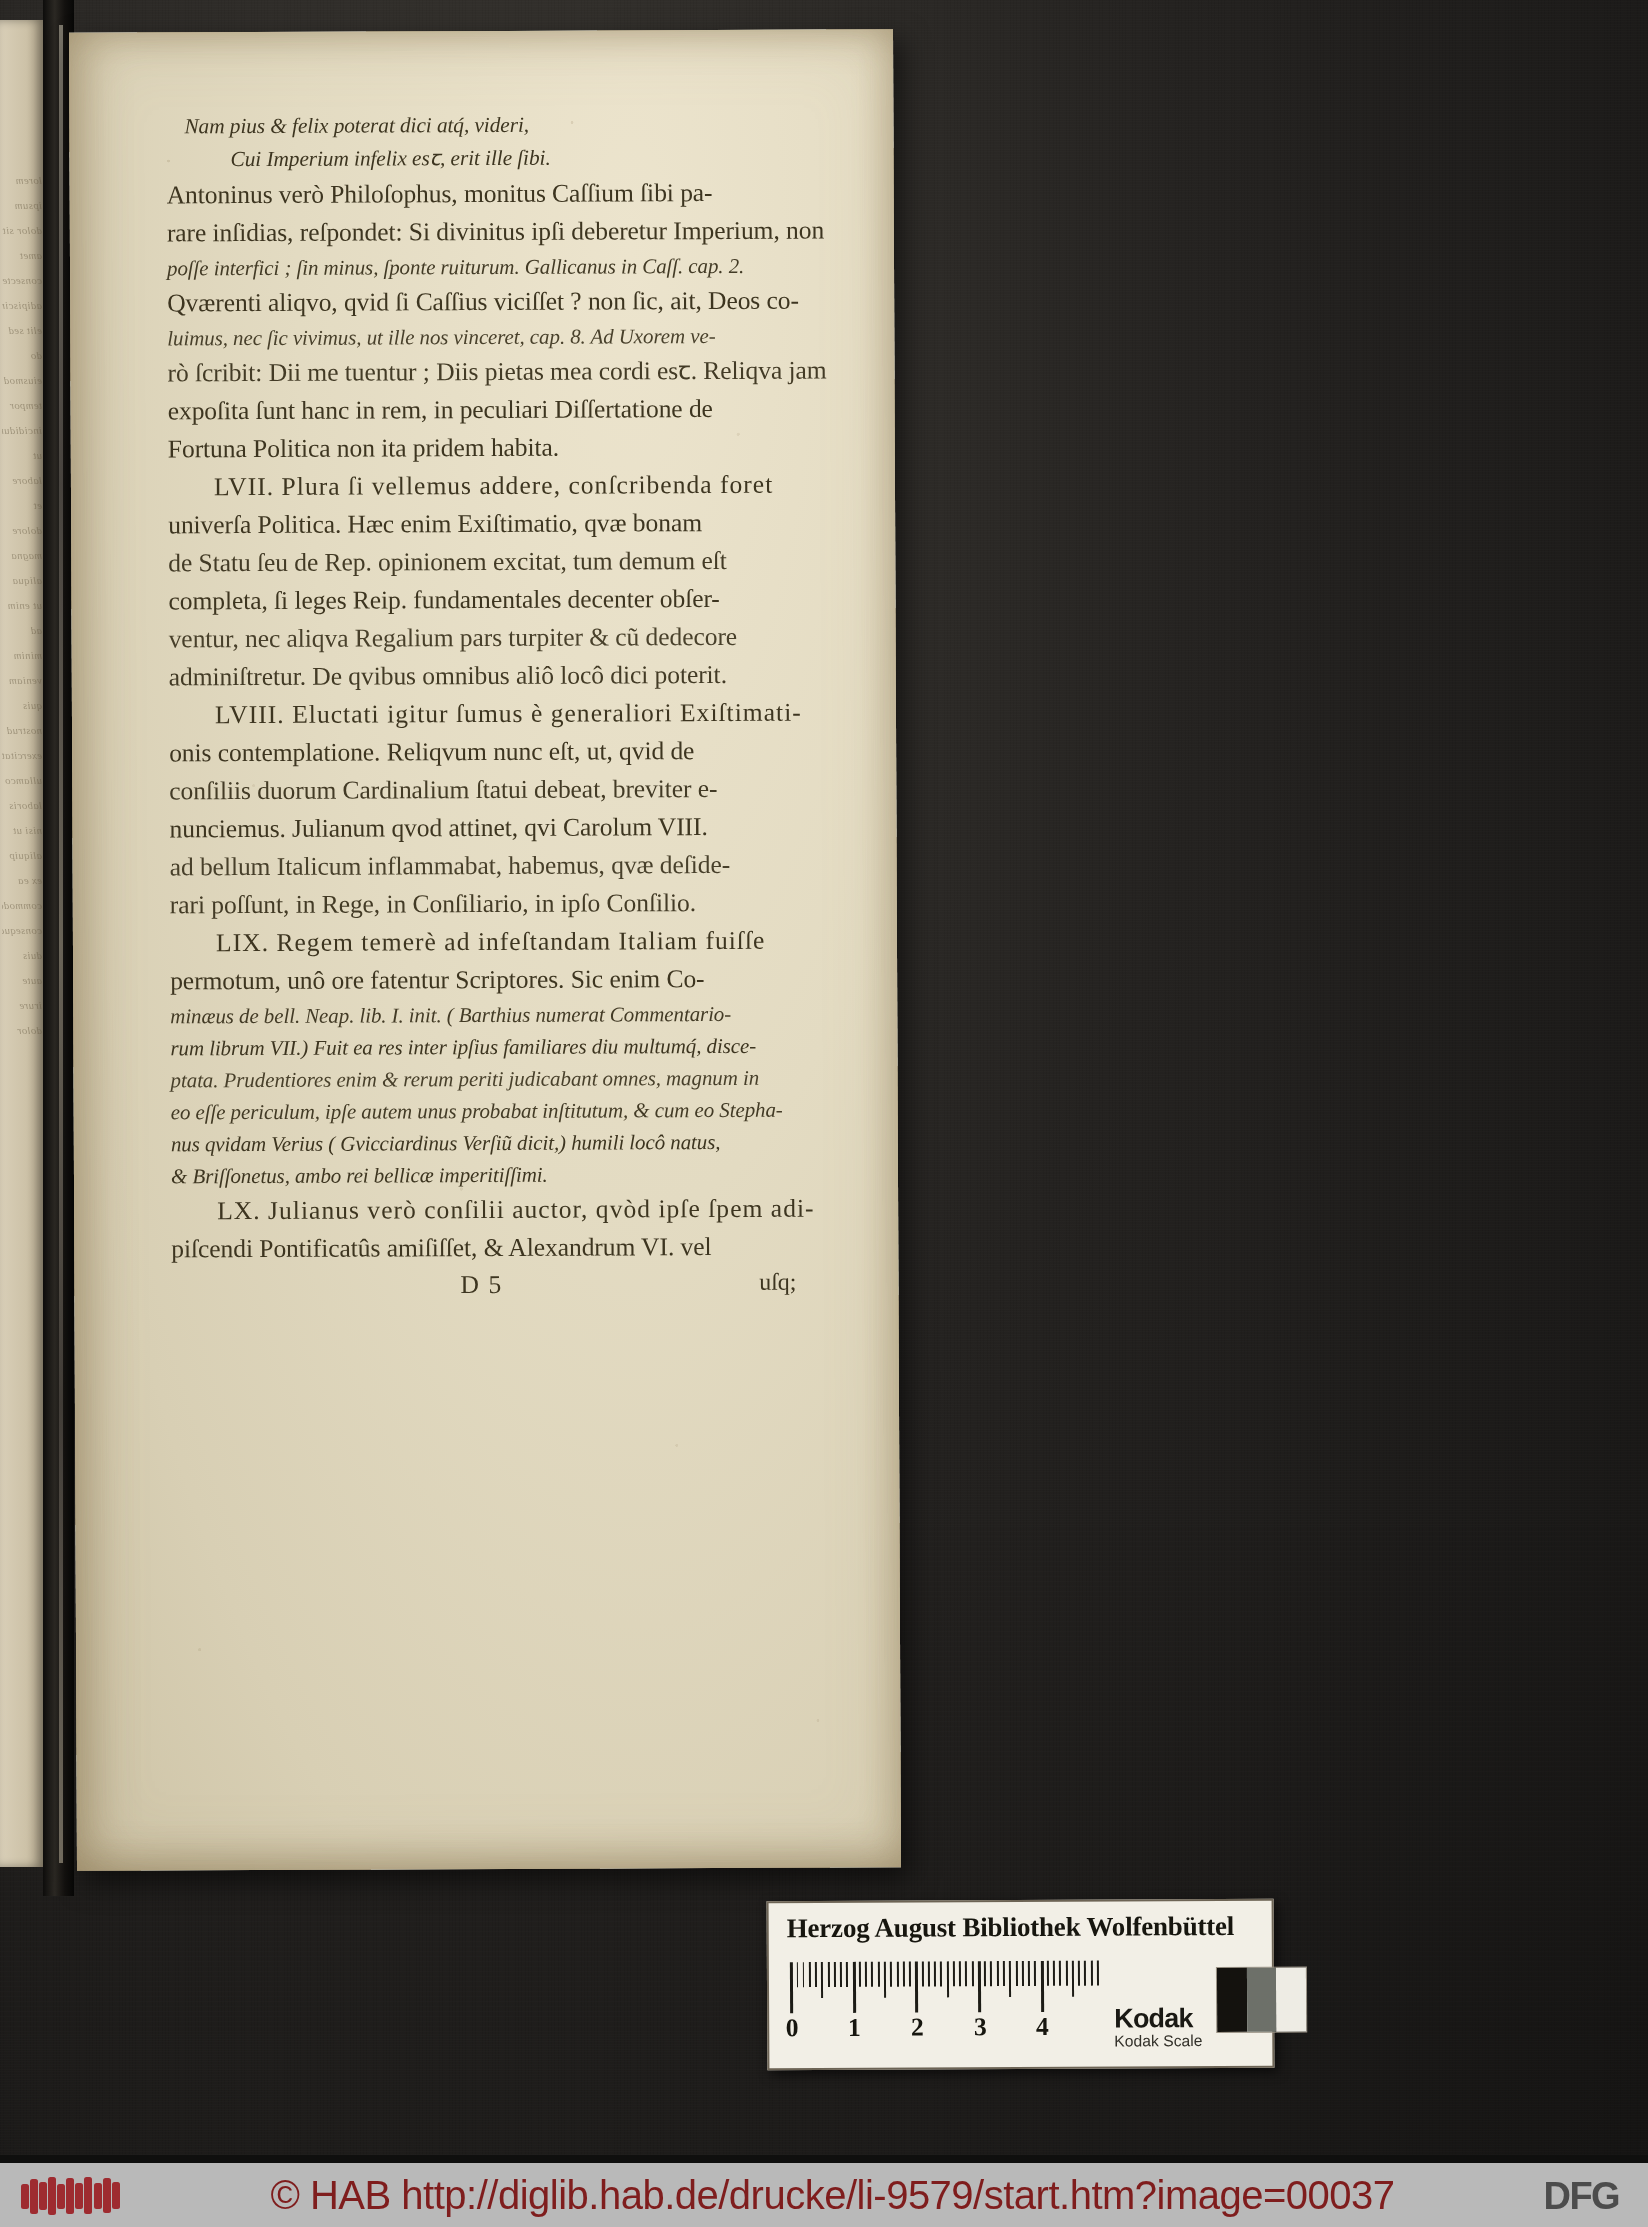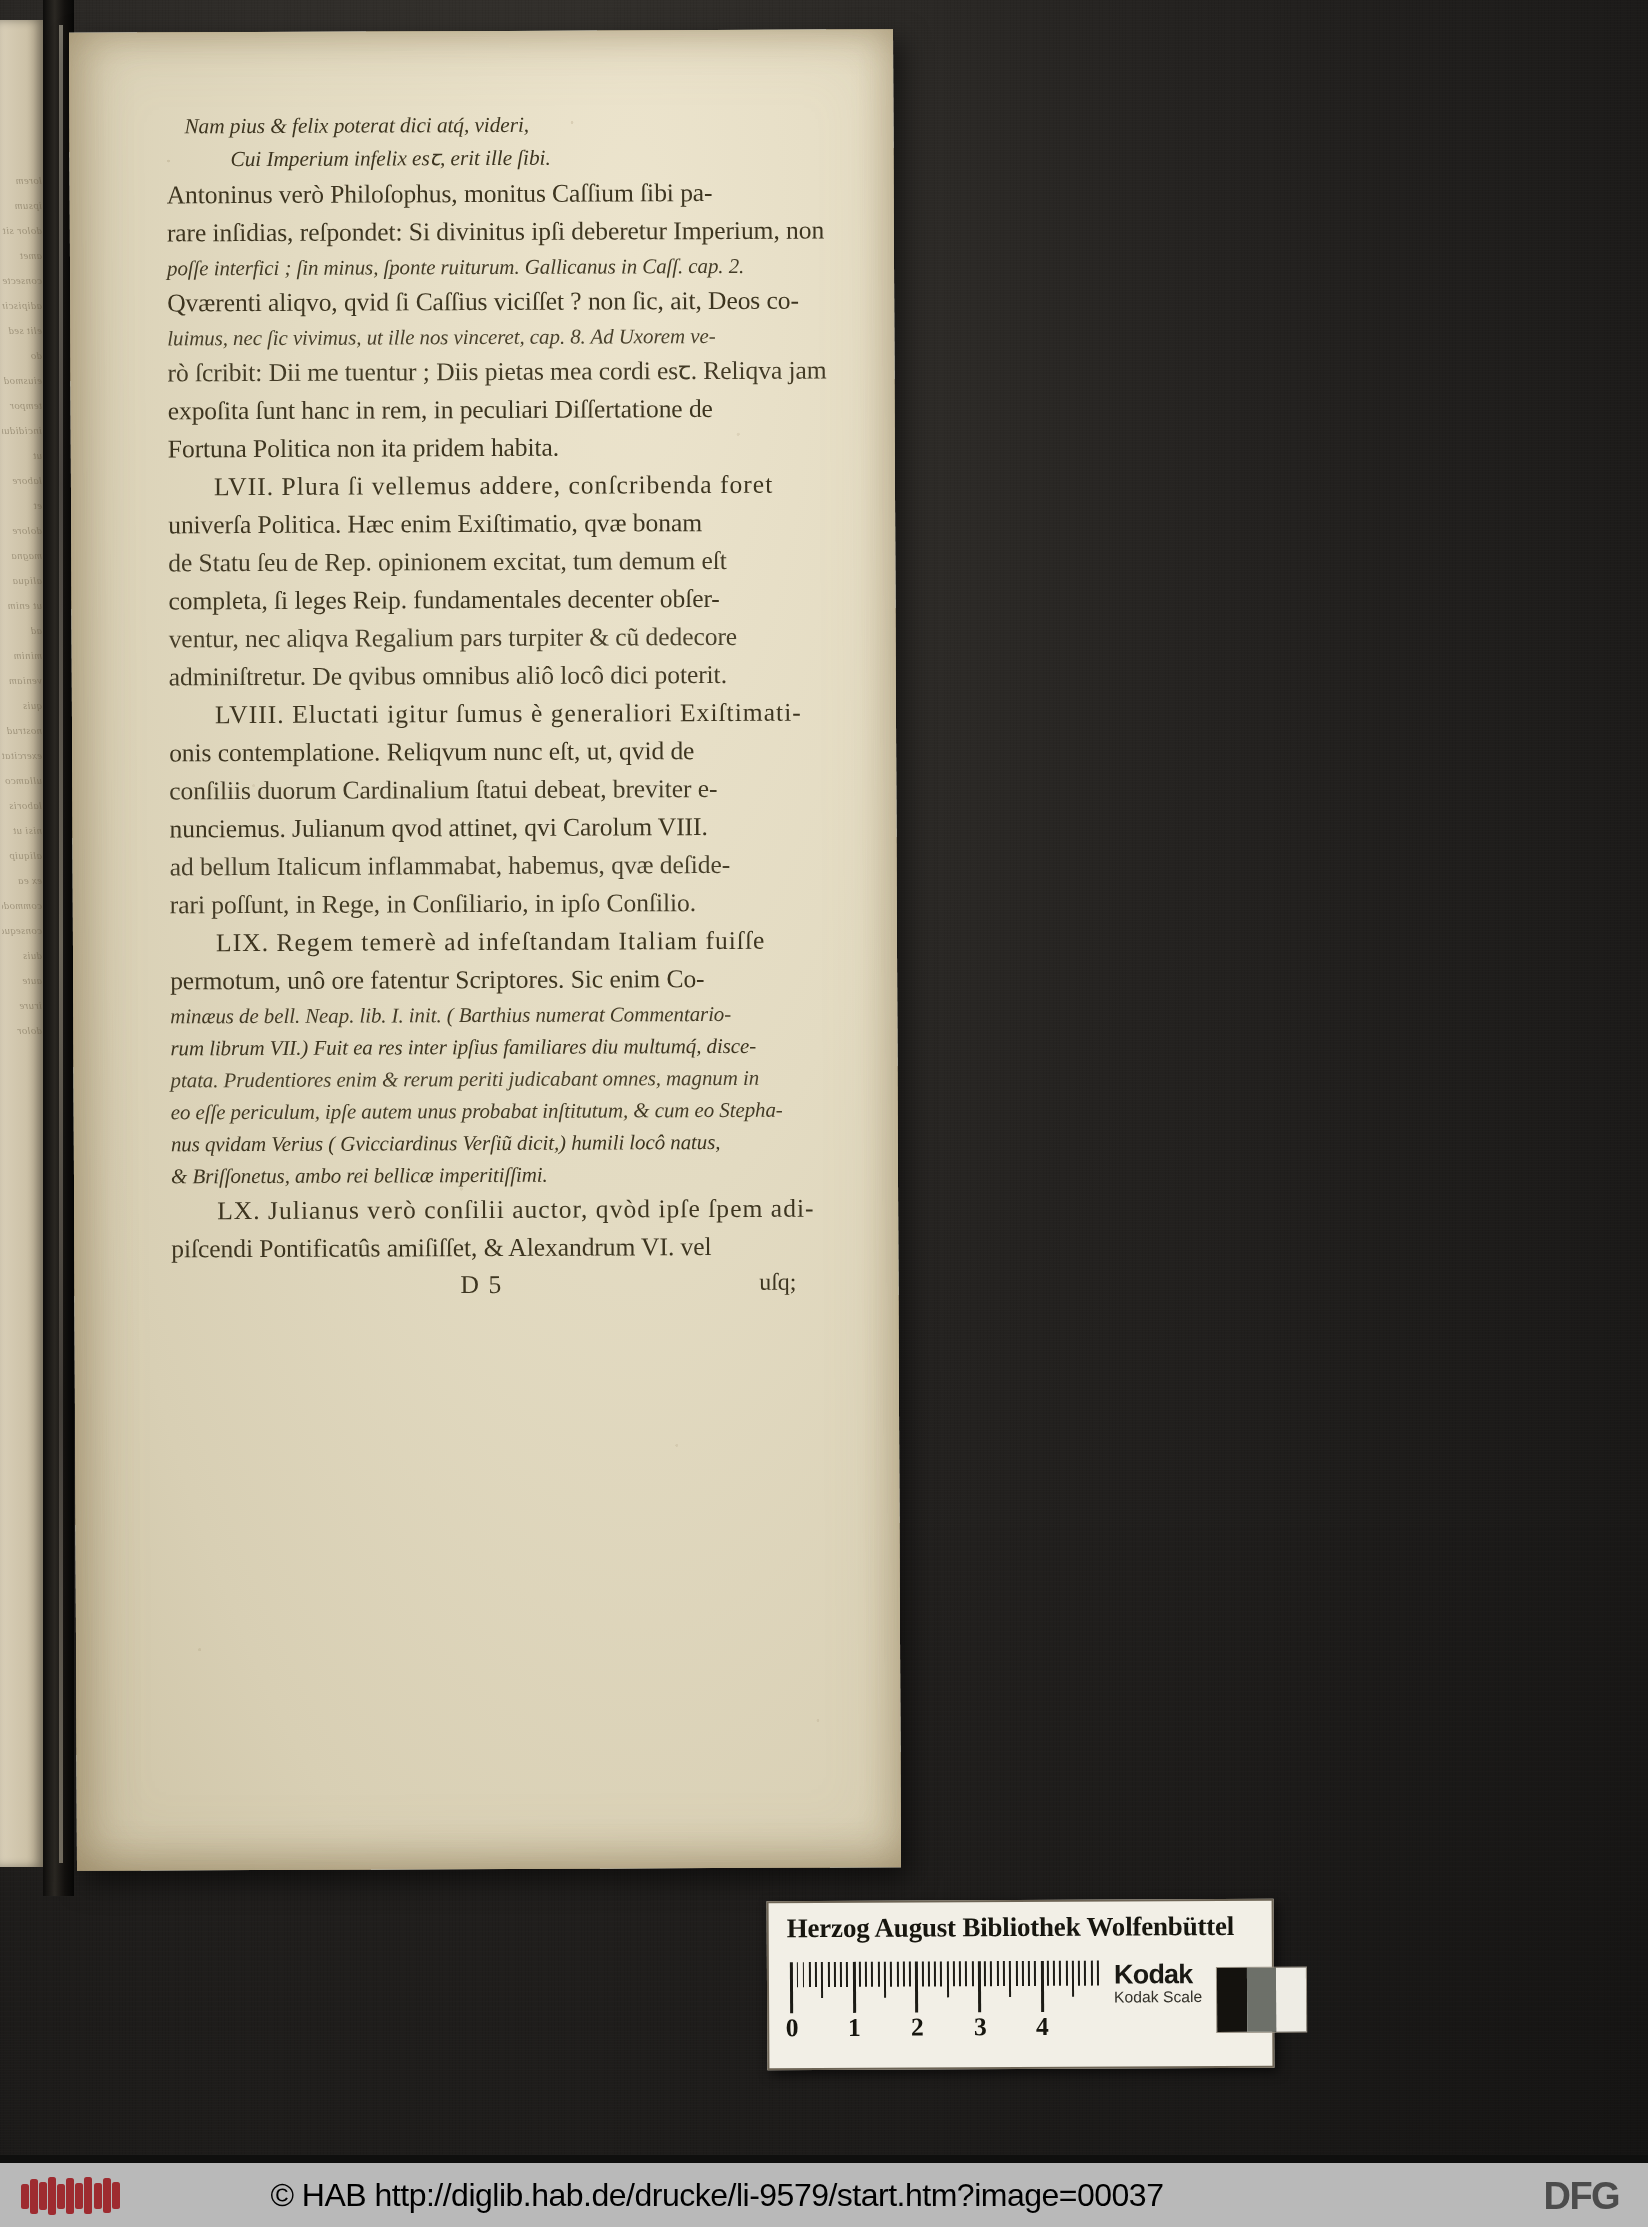--- a/index.html
+++ b/index.html
@@ -85,35 +85,35 @@
     font-family:"Liberation Serif",serif;font-weight:bold;
     font-size:27px;color:#17160f;letter-spacing:-0.2px;white-space:nowrap;}
   #ruler{position:absolute;left:21.4px;top:59px;width:313px;height:91px;}
   #ruler .tickrow{position:absolute;left:0;top:0;width:313px;height:51px;}
   #ruler .t{position:absolute;top:0;width:1.6px;background:#1d1c16;}
   #ruler .lbls{position:absolute;left:-6.6px;top:51px;width:326px;height:36px;}
   #ruler .lbl{position:absolute;font-family:"Liberation Serif",serif;
     font-size:25.6px;font-weight:bold;color:#17160f;}
   #kodak-wrap{position:absolute;left:345px;top:58px;width:157px;}
   #kodak{font-family:"Liberation Sans",sans-serif;font-weight:bold;
-    font-size:27px;color:#1a1914;letter-spacing:-0.8px;}
+    font-size:27px;color:#1a1914;letter-spacing:-0.8px;margin-top:44px;}
   #grayscale-label{font-family:"Liberation Sans",sans-serif;font-size:15.7px;
     color:#33312a;margin-top:-1.6px;}
   #patches{position:absolute;left:447px;top:66px;width:89px;height:64px;
     display:flex;border:0.8px solid #9a9285;}
   #patches span{flex:1;}
 
   
   #footer-bar{position:absolute;left:0;bottom:0;width:1649px;height:64px;
     background:#b9b9b9;display:flex;align-items:center;}
   #hab-logo{width:109px;height:43px;margin-left:21.4px;position:relative;}
   #hab-logo i{position:absolute;top:3.3px;width:7.4px;height:36px;
     background:#9e2healthy;}
-  #footer-url{font-family:"Liberation Sans",sans-serif;font-size:32px;
-    color:#000000;margin-left:140px;letter-spacing:-0.5px;white-space:nowrap;}
+  #footer-url{font-family:"Liberation Sans",sans-serif;font-size:40px;
+    color:#7f1d1d;margin-left:140px;letter-spacing:-0.5px;white-space:nowrap;}
   #dfg{font-family:"Liberation Sans",sans-serif;font-weight:bold;
     font-size:38px;color:#4c4c4c;letter-spacing:-1.6px;
     position:absolute;right:30px;top:11.5px;}
   #footer-strip{position:absolute;left:0;bottom:64px;width:1649px;height:8.2px;
     background:#0f0f0e;}
 </style>
 </head>
 <body>
 
 <div id="backdrop"></div>

